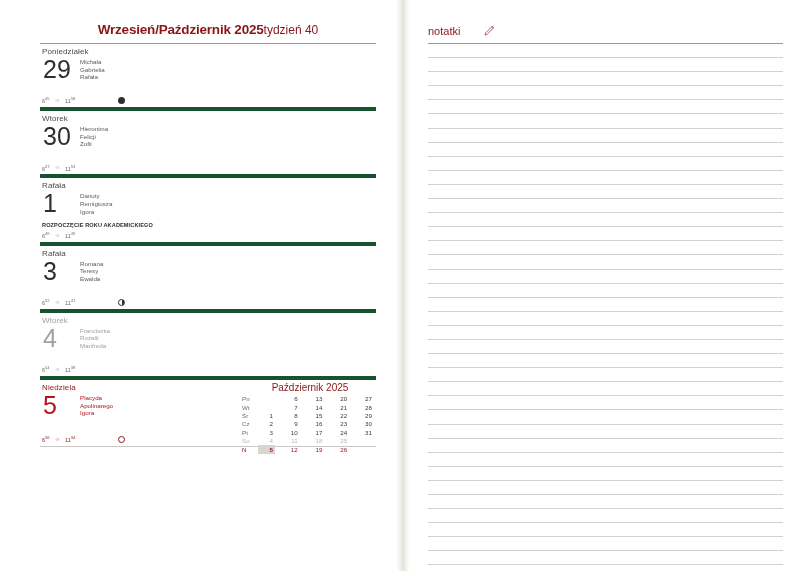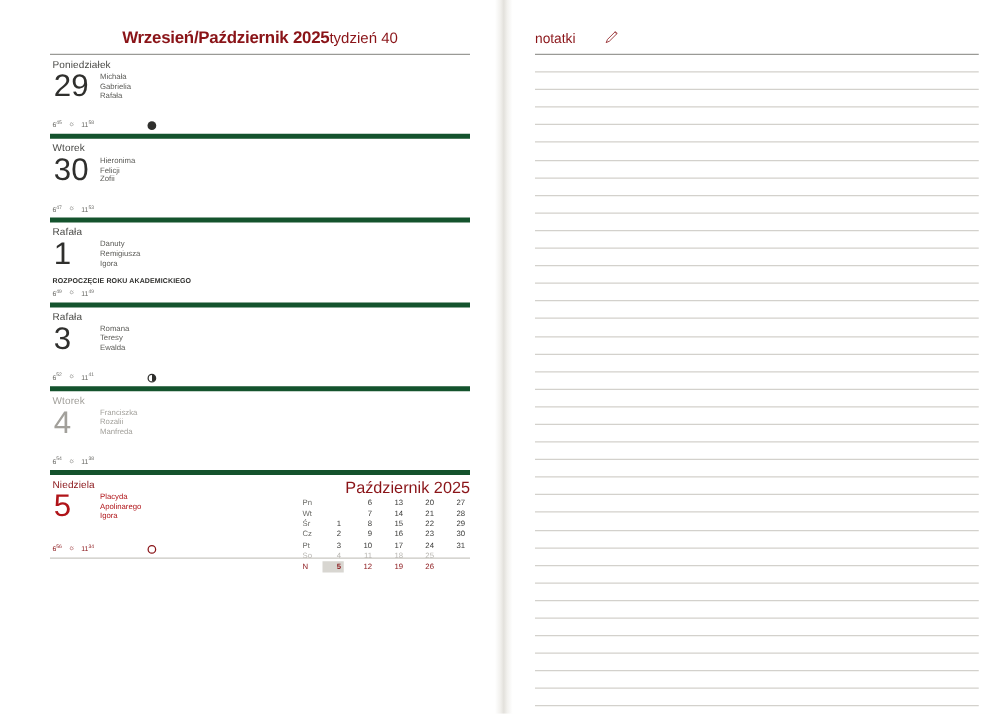--- a/index.html
+++ b/index.html
@@ -157,23 +157,23 @@
   }
 
   
   .mini-cal {
     position: absolute;
     right: 0px;
     top: 2px;
     width: 136px;
   }
   .mini-title {
-    font-size: 13px;
+    font-size: 10px;
     color: #8a1418;
-    text-align: right;
+    text-align: center;
     margin-bottom: 2px;
     padding-left: 4px;
   }
   .mini-cal table {
     border-collapse: collapse;
     font-size: 6.2px;
     color: #3a3a38;
     width: 134px;
   }
   .mini-cal td {

